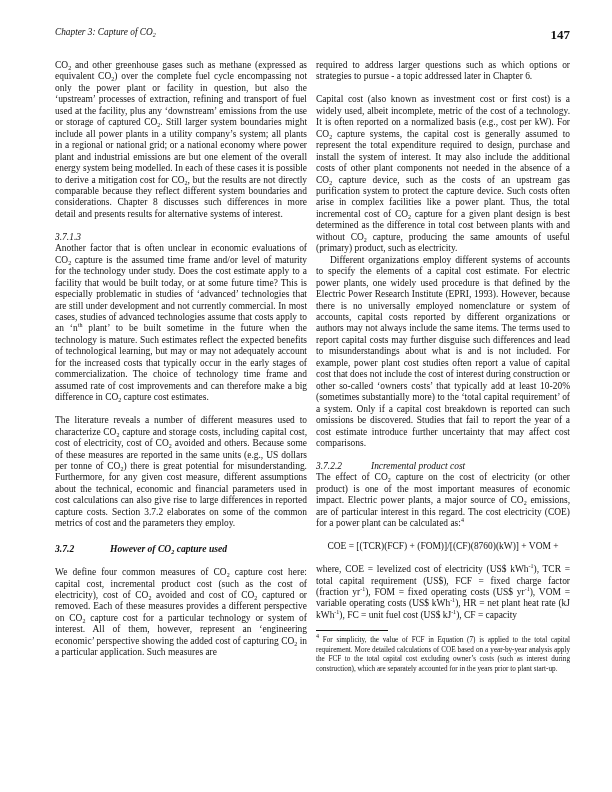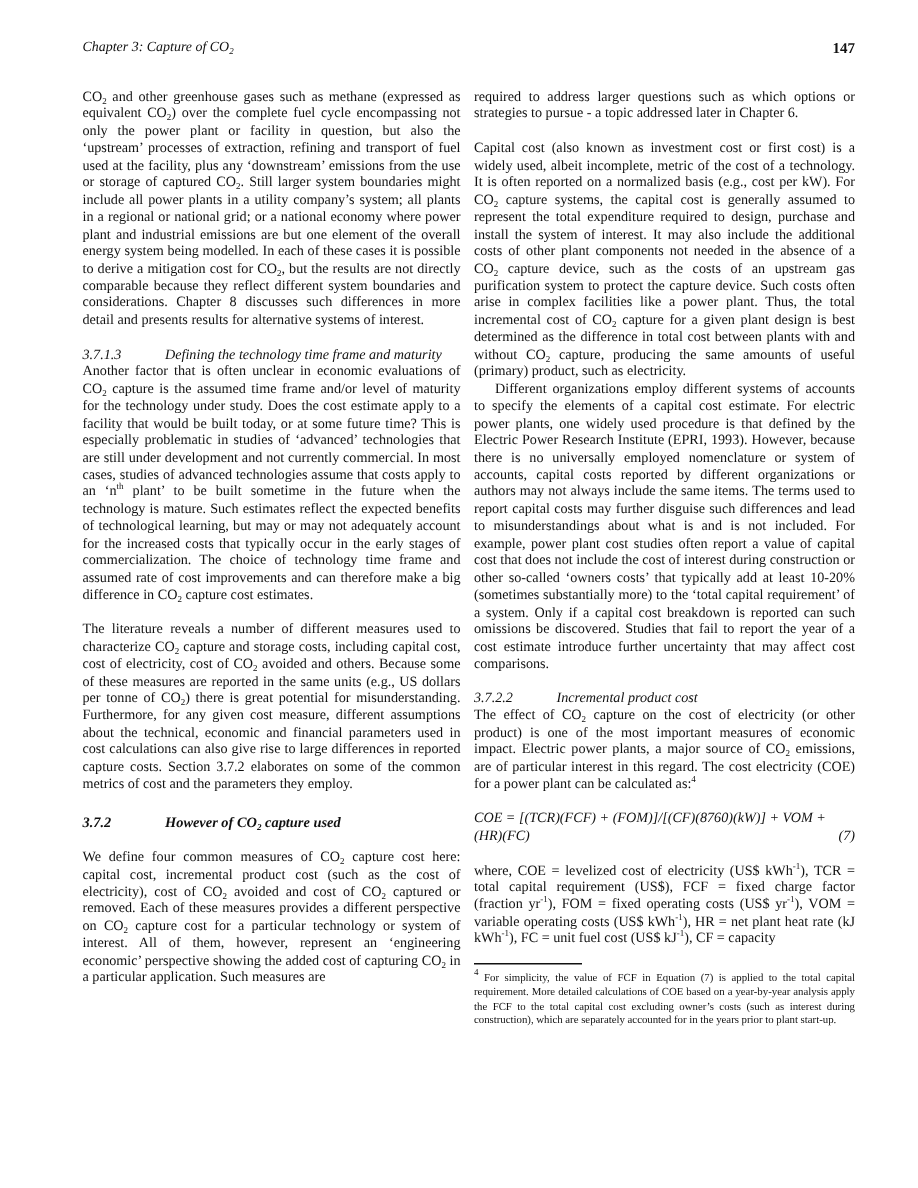--- a/index.html
+++ b/index.html
@@ -1,54 +1,53 @@
 <!DOCTYPE html>
 <html><head>
 <meta charset="utf-8">
 <style>
   html, body { margin: 0; padding: 0; background: #ffffff; }
   body { width: 612px; height: 792px; position: relative; overflow: hidden;
          font-family: "Liberation Serif", "DejaVu Serif", serif; color: #111; }
   .header { position: absolute; top: 27px; left: 55px; right: 42px; height: 14px; }
   .running-head { position: absolute; left: 0; top: 0; font-style: italic; font-size: 9.3px; }
-  .page-num { position: absolute; right: 0; top: 0; font-weight: bold; font-size: 10px; }
+  .page-num { position: absolute; right: 0; top: 0; font-weight: bold; font-size: 13px; }
   .col { position: absolute; top: 60px; width: 252px; font-size: 9.45px; line-height: 11.45px;
          text-align: justify; }
   .col-left { left: 55px; }
   .col-right { left: 316px; width: 254px; }
   p { margin: 0; }
   .gap { height: 11.5px; }
   .gap-lg { height: 13px; }
   .sub { font-size: 6px; vertical-align: -2px; line-height: 0; }
   .sup { font-size: 6px; vertical-align: 4px; line-height: 0; }
   .h4 { font-style: italic; display: flex; }
   .h4 .num { width: 55px; }
   .h3 { font-style: italic; font-weight: bold; display: flex; font-size: 9.6px; }
   .h3 .num { width: 55px; }
   .indent { text-indent: 14px; }
-  .eq { text-align: left; font-style: italic; }
+  .eq { text-align: center; }
   .eq-row { display: flex; justify-content: space-between; }
   .fn-rule { width: 72px; border-top: 0.8px solid #111; margin: 9px 0 5px 0; }
   .footnote { font-size: 7.2px; line-height: 9.4px; }
 </style>
 </head>
 <body>
 
 <div class="header">
   <span class="running-head"><span>Chapter 3: Capture of CO</span><span class="sub">2</span></span>
   <span class="page-num">147</span>
 </div>
 
 <div class="col col-left">
   <p>CO<span class="sub">2</span> and other greenhouse gases such as methane (expressed as equivalent CO<span class="sub">2</span>) over the complete fuel cycle encompassing not only the power plant or facility in question, but also the ‘upstream’ processes of extraction, refining and transport of fuel used at the facility, plus any ‘downstream’ emissions from the use or storage of captured CO<span class="sub">2</span>. Still larger system boundaries might include all power plants in a utility company’s system; all plants in a regional or national grid; or a national economy where power plant and industrial emissions are but one element of the overall energy system being modelled. In each of these cases it is possible to derive a mitigation cost for CO<span class="sub">2</span>, but the results are not directly comparable because they reflect different system boundaries and considerations. Chapter 8 discusses such differences in more detail and presents results for alternative systems of interest.</p>
   <div class="gap"></div>
 
   <div class="h4">
     <span class="num">3.7.1.3</span>
-    <span>Defining the technology time frame and maturity</span>
   </div>
   <p>Another factor that is often unclear in economic evaluations of CO<span class="sub">2</span> capture is the assumed time frame and/or level of maturity for the technology under study. Does the cost estimate apply to a facility that would be built today, or at some future time? This is especially problematic in studies of ‘advanced’ technologies that are still under development and not currently commercial. In most cases, studies of advanced technologies assume that costs apply to an ‘n<span class="sup">th</span> plant’ to be built sometime in the future when the technology is mature. Such estimates reflect the expected benefits of technological learning, but may or may not adequately account for the increased costs that typically occur in the early stages of commercialization. The choice of technology time frame and assumed rate of cost improvements and can therefore make a big difference in CO<span class="sub">2</span> capture cost estimates.</p>
   <div class="gap"></div>
 
   <p>The literature reveals a number of different measures used to characterize CO<span class="sub">2</span> capture and storage costs, including capital cost, cost of electricity, cost of CO<span class="sub">2</span> avoided and others. Because some of these measures are reported in the same units (e.g., US dollars per tonne of CO<span class="sub">2</span>) there is great potential for misunderstanding. Furthermore, for any given cost measure, different assumptions about the technical, economic and financial parameters used in cost calculations can also give rise to large differences in reported capture costs. Section 3.7.2 elaborates on some of the common metrics of cost and the parameters they employ.</p>
   <div class="gap-lg"></div>
 
   <div class="h3">
     <span class="num">3.7.2</span>
     <span><span>However of CO</span><span class="sub">2</span><span> capture used</span></span>
@@ -67,24 +66,20 @@
 
   <div class="h4">
     <span class="num">3.7.2.2</span>
     <span>Incremental product cost</span>
   </div>
   <p>The effect of CO<span class="sub">2</span> capture on the cost of electricity (or other product) is one of the most important measures of economic impact. Electric power plants, a major source of CO<span class="sub">2</span> emissions, are of particular interest in this regard. The cost electricity (COE) for a power plant can be calculated as:<span class="sup">4</span></p>
   <div class="gap"></div>
 
   <div class="eq">
     <div>COE = [(TCR)(FCF) + (FOM)]/[(CF)(8760)(kW)] + VOM +</div>
-    <div class="eq-row">
-      <span>(HR)(FC)</span>
-      <span>(7)</span>
-    </div>
   </div>
   <div class="gap"></div>
 
   <p>where, COE = levelized cost of electricity (US$ kWh<span class="sup">-1</span>), TCR = total capital requirement (US$), FCF = fixed charge factor (fraction yr<span class="sup">-1</span>), FOM = fixed operating costs (US$ yr<span class="sup">-1</span>), VOM = variable operating costs (US$ kWh<span class="sup">-1</span>), HR = net plant heat rate (kJ kWh<span class="sup">-1</span>), FC = unit fuel cost (US$ kJ<span class="sup">-1</span>), CF = capacity</p>
 
   <div class="fn-rule"></div>
   <p class="footnote"><span class="sup">4</span><span> For simplicity, the value of FCF in Equation (7) is applied to the total capital requirement. More detailed calculations of COE based on a year-by-year analysis apply the FCF to the total capital cost excluding owner’s costs (such as interest during construction), which are separately accounted for in the years prior to plant start-up.</span></p>
 </div>
 
 </body></html>

